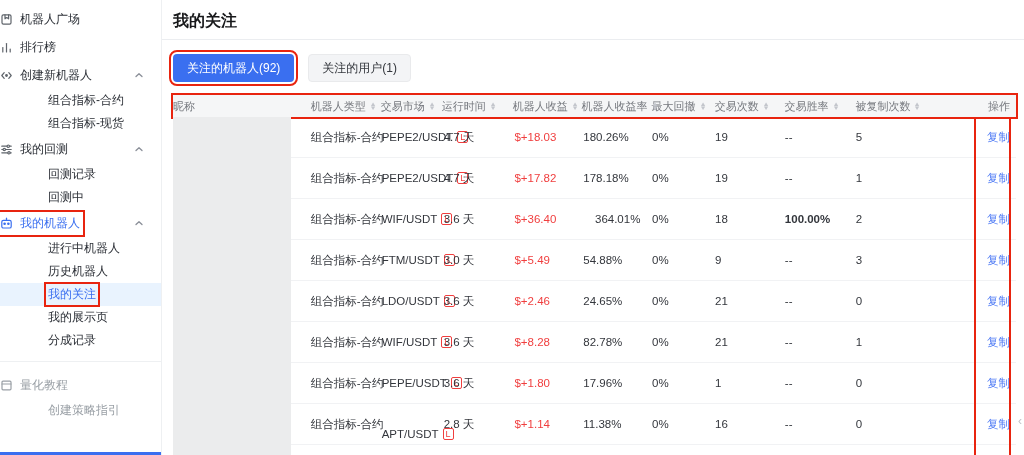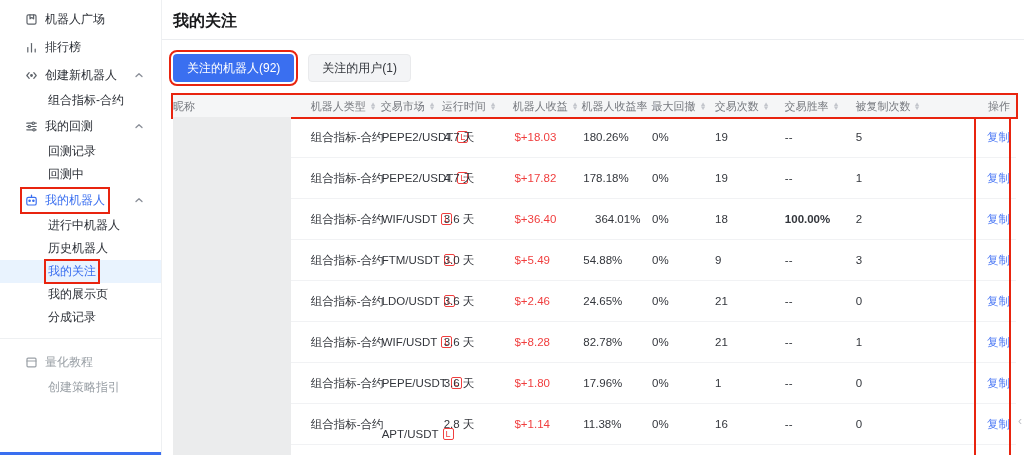--- a/index.html
+++ b/index.html
@@ -5,21 +5,21 @@
   * { margin:0; padding:0; box-sizing:border-box; }
   html,body { width:1024px; height:455px; overflow:hidden; background:#fff;
     font-family:"Liberation Sans","DejaVu Sans",sans-serif; color:#2b2f36; }
   .app { display:flex; width:1024px; height:455px; position:relative; }
 
   
   .sidebar { width:162px; height:455px; border-right:1px solid #eef0f2; background:#fff;
     padding-top:5px; position:relative; flex:0 0 162px; }
   .sb-item { display:flex; align-items:center; position:relative; padding-right:26px;
     font-size:12px; color:#2b2f36; cursor:pointer; white-space:nowrap; }
-  .sb-item.l1 { height:28px; padding-left:25px; }
+  .sb-item.l1 { height:28px; }
   .sb-item.l2 { height:23px; padding-left:48px; }
   .sb-item.active { background:#e9f3fe; color:#3a6ff0; }
   .sb-item.section-active { color:#3a6ff0; }
   .sb-item.muted { color:#9aa0a6; }
   .sb-inner { display:inline-flex; align-items:center; }
   .sb-icon { width:13px; height:13px; margin-right:7px; display:inline-flex; align-items:center; justify-content:center; }
   .sb-icon svg { display:block; }
   .sb-caret { position:absolute; right:17px; top:50%; transform:translateY(-50%); display:inline-flex; }
   .sb-badge { background:#3a6ff0; color:#fff; font-size:8px; font-weight:bold;
     padding:2px 3px; border-radius:2px; margin-left:4px; line-height:1; }
@@ -107,20 +107,25 @@
             <svg width="10" height="8" fill="none" stroke="#8a8f98" stroke-width="1.3" stroke-linecap="round" stroke-linejoin="round">
               <path d="M2 5.6 L5 2.8 L8 5.6"></path>
             </svg>
           </span>
         </div>
         <div class="sb-item l2">
           <span class="sb-inner">
             <span>组合指标-合约</span>
           </span>
         </div>
+        <div class="sb-item l2">
+          <span class="sb-inner">
+            <span>组合指标-现货</span>
+          </span>
+        </div>
         <div class="sb-item l1">
           <span class="sb-inner">
             <span class="sb-icon">
               <svg width="13" height="13" fill="none" stroke="#5f646b" stroke-width="1.2" stroke-linecap="round" stroke-linejoin="round">
                 <path d="M1.8 3.2 h9.4"></path>
                 <path d="M1.8 6.5 h9.4"></path>
                 <path d="M1.8 9.8 h9.4"></path>
                 <circle cx="8.3" cy="3.2" r="1.2" fill="#fff"></circle>
                 <circle cx="4.3" cy="6.5" r="1.2" fill="#fff"></circle>
                 <circle cx="9" cy="9.8" r="1.2" fill="#fff"></circle>

